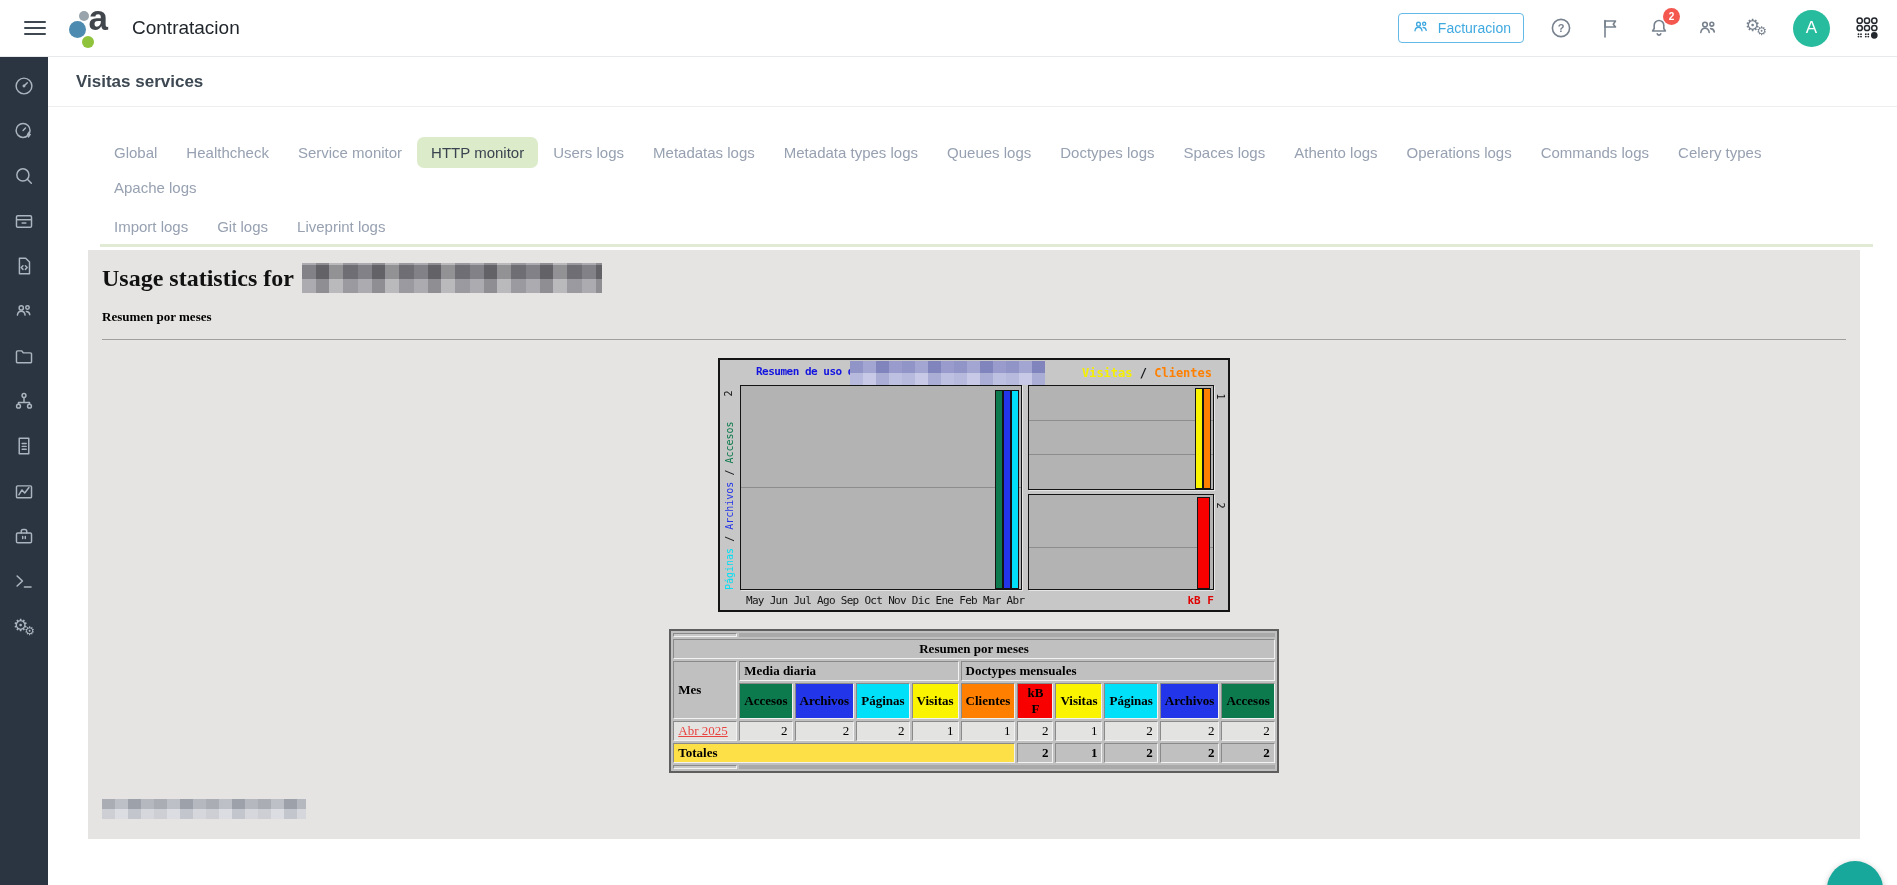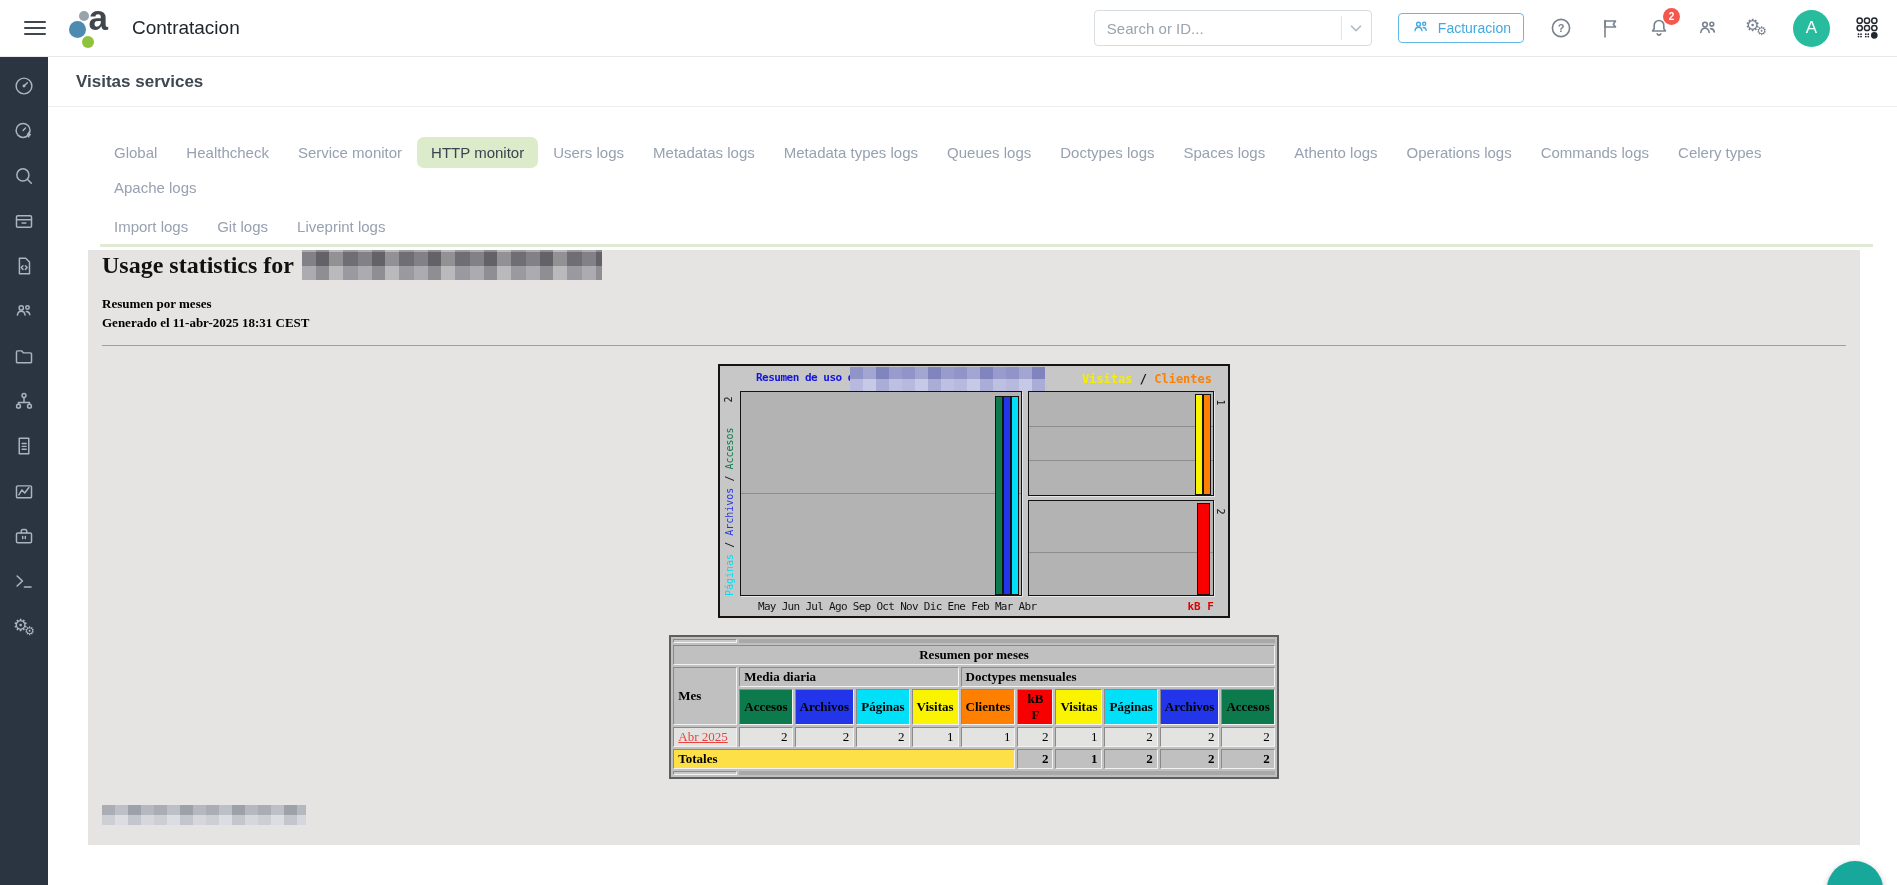--- a/index.html
+++ b/index.html
@@ -48,21 +48,21 @@
 .page-header { padding:15px 0 14px 28px; border-bottom:1px solid #eceef1; }
 .page-heading { font-size:17px; font-weight:bold; color:#3d4852; }
 .tabs-wrap { margin:30px 24px 0 52px; display:flex; flex-wrap:wrap; gap:4px 1px;
   border-bottom:3px solid #e0ead5; padding-bottom:2px; }
 .tab { padding:7px 14px; font-size:15px; color:#97a1b1; border-radius:7px; cursor:pointer; white-space:nowrap; }
 .tab.active { background:#dcebc9; color:#3a4450; }
 .tab-break { flex-basis:100%; height:0; }
 
 
 .panel { margin:3px 37px 0 40px; background:#e5e4e2; min-height:573px;
-  padding:0 14px 20px; color:#000; font-family:"Liberation Serif", serif; }
+  padding:13px 14px 20px; color:#000; font-family:"Liberation Serif", serif; }
 .panel h1 { font-size:24px; font-weight:bold; color:#111; }
 .panel .sub { font-size:13px; font-weight:bold; margin-top:15px; line-height:1.45; }
 .panel hr { border:none; border-top:1px solid #9f9f9f; margin-top:12px; }
 
 
 .pix { display:inline-block; }
 .pix-dark { background:
   repeating-linear-gradient(0deg, rgba(255,255,255,.22) 0 14px, rgba(0,0,0,.12) 14px 28px),
   repeating-linear-gradient(90deg, #93939a 0 14px, #6f6f75 14px 27px, #a6a6aa 27px 41px, #7d7d84 41px 56px); }
 .pix-purple { background:
@@ -87,21 +87,21 @@
 .wc-kb     { left:308px; top:134px; width:186px; height:96px; }
 .grid { position:absolute; left:0; right:0; height:1px; background:#8d8d8d; }
 .bar { position:absolute; bottom:0; width:8px; border:1px solid #141414; }
 .bar-wide { width:13px; }
 .wc-vlabel { position:absolute; left:3px; top:25px; height:205px; width:14px; writing-mode:vertical-rl;
   transform:rotate(180deg); font-size:10px; line-height:14px; white-space:nowrap; }
 .wc-num { position:absolute; font-size:10px; color:#141414; }
 .wc-two        { left:5px;   top:28px;  transform:rotate(-90deg); }
 .wc-one-right  { right:5px;  top:31px;  transform:rotate(90deg); }
 .wc-two-right  { right:5px;  top:140px; transform:rotate(90deg); }
-.wc-months { position:absolute; left:38px; top:234px; font-size:11px; letter-spacing:-0.7px; color:#141414; white-space:nowrap; }
+.wc-months { position:absolute; left:26px; top:234px; font-size:11px; letter-spacing:-0.7px; color:#141414; white-space:nowrap; }
 .wc-kbf { position:absolute; right:14px; top:234px; font-size:11px; font-weight:bold; color:#e00000; }
 
 
 .wtable-wrap { display:flex; justify-content:center; margin-top:17px; }
 table.wtable { border-collapse:separate; border-spacing:2px; background:#c0c0c0; border:2px solid #5e5e5e; }
 .wtable td, .wtable th { border:1px solid; border-color:#8a8a8a #f2f2f2 #f2f2f2 #8a8a8a;
   padding:1px 4px; font-size:13px; color:#000; font-family:"Liberation Serif", serif; }
 .wt-title { font-size:17px; font-weight:bold; text-align:center; background:#c0c0c0; padding:2px 4px; }
 .wt-group { font-size:14px; font-weight:bold; background:#c0c0c0; }
 .wt-mes { font-size:14px; font-weight:bold; background:#c0c0c0; vertical-align:middle; }
@@ -130,29 +130,20 @@
     </div>
   <div class="logo">
     <span class="dot-gray"></span>
     <span class="dot-blue"></span>
     <span class="dot-green"></span>
     <span class="a">a</span>
   </div>
   <div class="app-title">Contratacion</div>
   <div class="topbar-spacer"></div>
 
-  <div class="searchbox">
-    <input placeholder="Search or ID..." style="">
-    <span class="divider"></span>
-    <span class="sb-chev">
-      <svg width="18" height="18" viewBox="0 0 24 24" fill="none" stroke="currentColor" stroke-width="2" stroke-linecap="round" stroke-linejoin="round">
-          <path d="M6 9.5l6 6 6-6"></path>
-        </svg>
-    </span>
-  </div>
 
   <button class="fact-btn">
     <span>
       <svg width="20" height="20" viewBox="0 0 24 24" fill="none" stroke="currentColor" stroke-width="1.6" stroke-linecap="round" stroke-linejoin="round">
           <circle cx="9" cy="8.6" r="2.3"></circle>
           <circle cx="15.8" cy="8.2" r="1.9"></circle>
           <path d="M4.8 16.5c.4-2.8 2-4.2 4.2-4.2s3.8 1.4 4.2 4.2"></path>
           <path d="M14.6 12.6c1.9 0 3.3 1.2 3.7 3.4"></path>
         </svg>
     </span>
@@ -321,21 +312,20 @@
       <div class="tab-break"></div>
       <div class="tab">Import logs</div>
       <div class="tab">Git logs</div>
       <div class="tab">Liveprint logs</div>
     </div>
 
   <div class="panel">
     <h1><span>Usage statistics for</span><span class="pix pix-dark h1-blur"></span></h1>
     <div class="sub">
       <div>Resumen por meses</div>
-      <div>Generado el 11-abr-2025 18:31 CEST</div>
     </div>
     <hr>
 
     <div class="wchart-wrap">
       <div class="wchart">
         <div class="wc-title">Resumen de uso de</div>
         <div class="pix pix-purple wc-title-blur"></div>
         <div class="wc-legend"><span style="color: rgb(245, 239, 0);">Visitas</span><span style="color: rgb(21, 24, 27);"> / </span><span style="color: rgb(255, 128, 0);">Clientes</span></div>
 
         <div class="wc-num wc-two">2</div>

